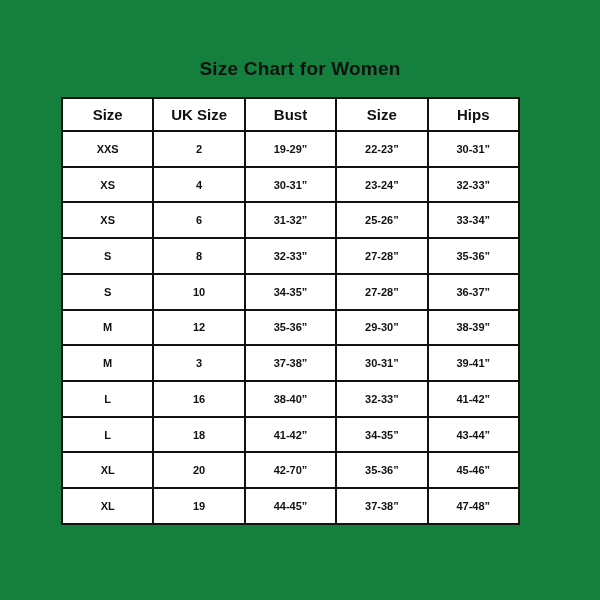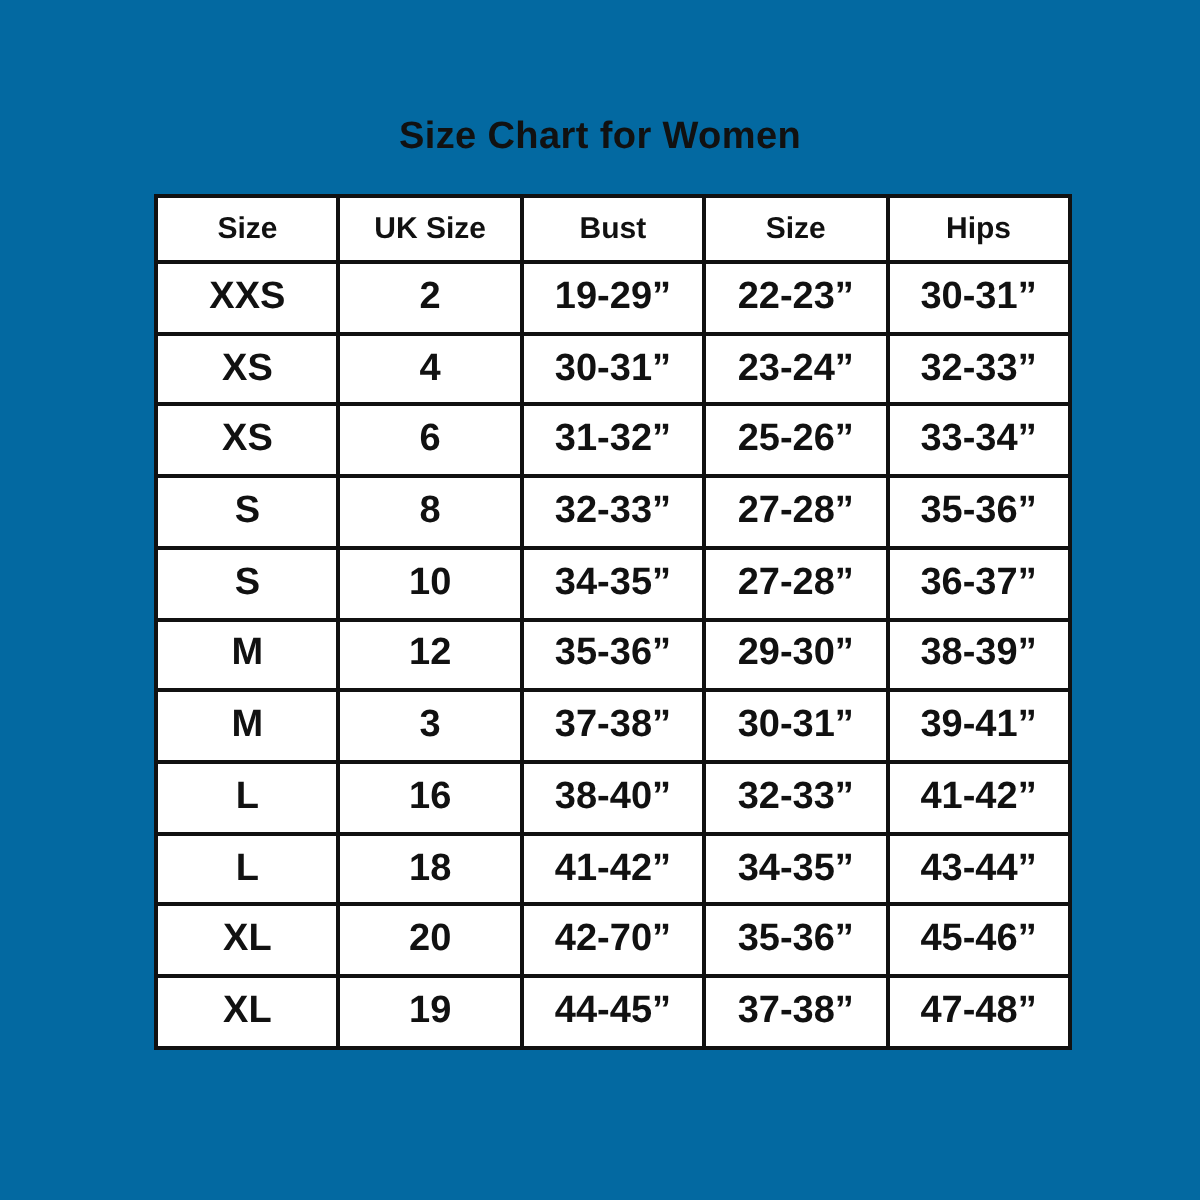--- a/index.html
+++ b/index.html
@@ -4,39 +4,39 @@
 <style>
   html, body {
     margin: 0;
     padding: 0;
     background: #ffffff;
   }
   .page {
     position: relative;
     width: 600px;
     height: 600px;
-    background: #0369a1;
+    background: #15803d;
     font-family: "Liberation Sans", sans-serif;
     color: #111111;
     overflow: hidden;
   }
   .title {
     position: absolute;
     top: 58px;
     left: 0;
     width: 600px;
     text-align: center;
     font-size: 19px;
     font-weight: bold;
     letter-spacing: 0.2px;
     color: #111111;
   }
   table.size-table {
     position: absolute;
-    left: 77px;
+    left: 61px;
     top: 97px;
     width: 459px;
     height: 428px;
     border-collapse: collapse;
     table-layout: fixed;
     background: #ffffff;
   }
   table.size-table th,
   table.size-table td {
     border: 2px solid #111111;
@@ -45,21 +45,21 @@
     font-weight: bold;
     color: #111111;
     padding: 0;
     width: 20%;
   }
   table.size-table th {
     font-size: 15px;
     height: 31px;
   }
   table.size-table td {
-    font-size: 19px;
+    font-size: 11px;
     height: 30px;
   }
 </style>
 </head>
 <body>
 
 <div class="page">
   <div class="title">Size Chart for Women</div>
 
   <table class="size-table">

